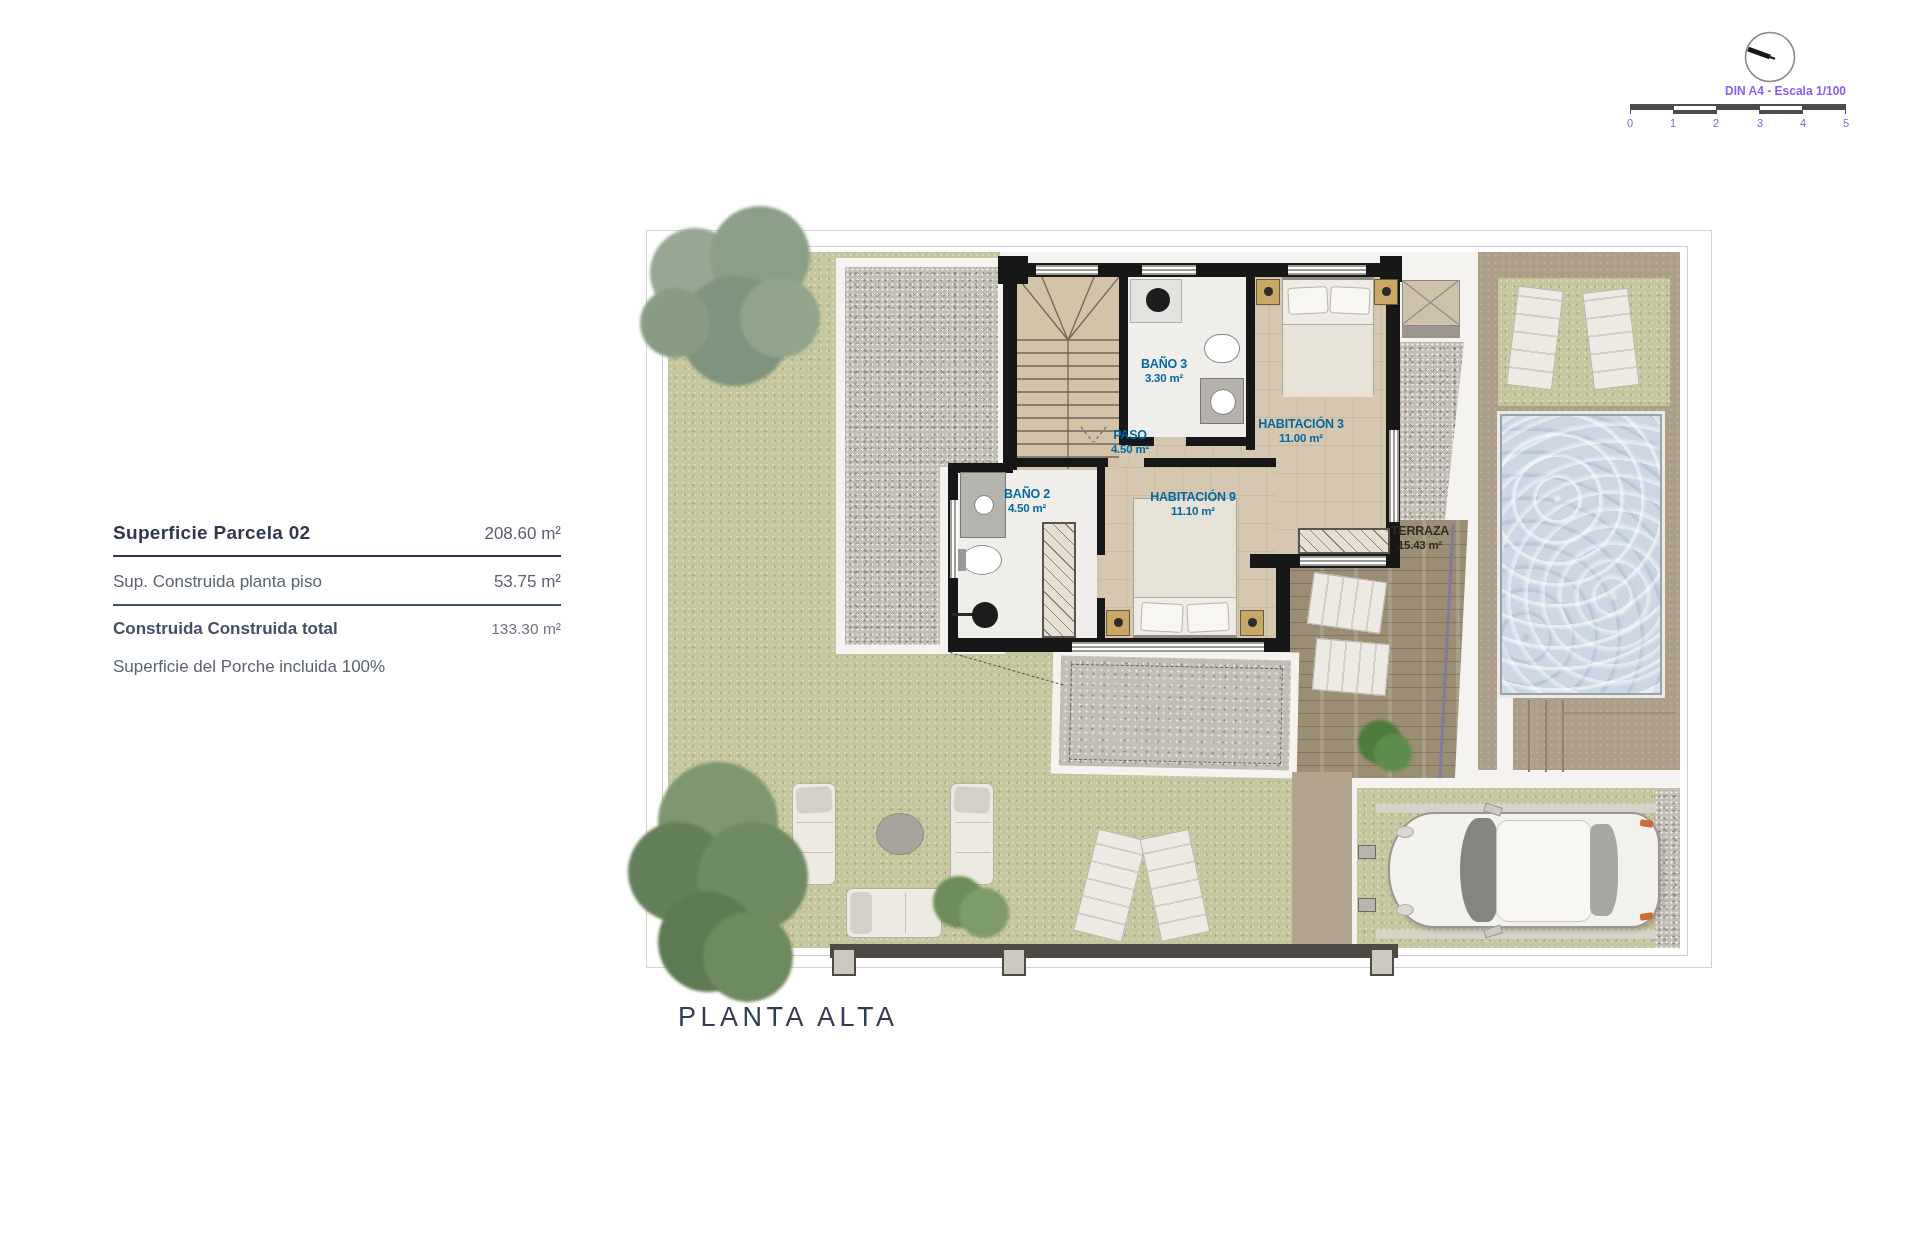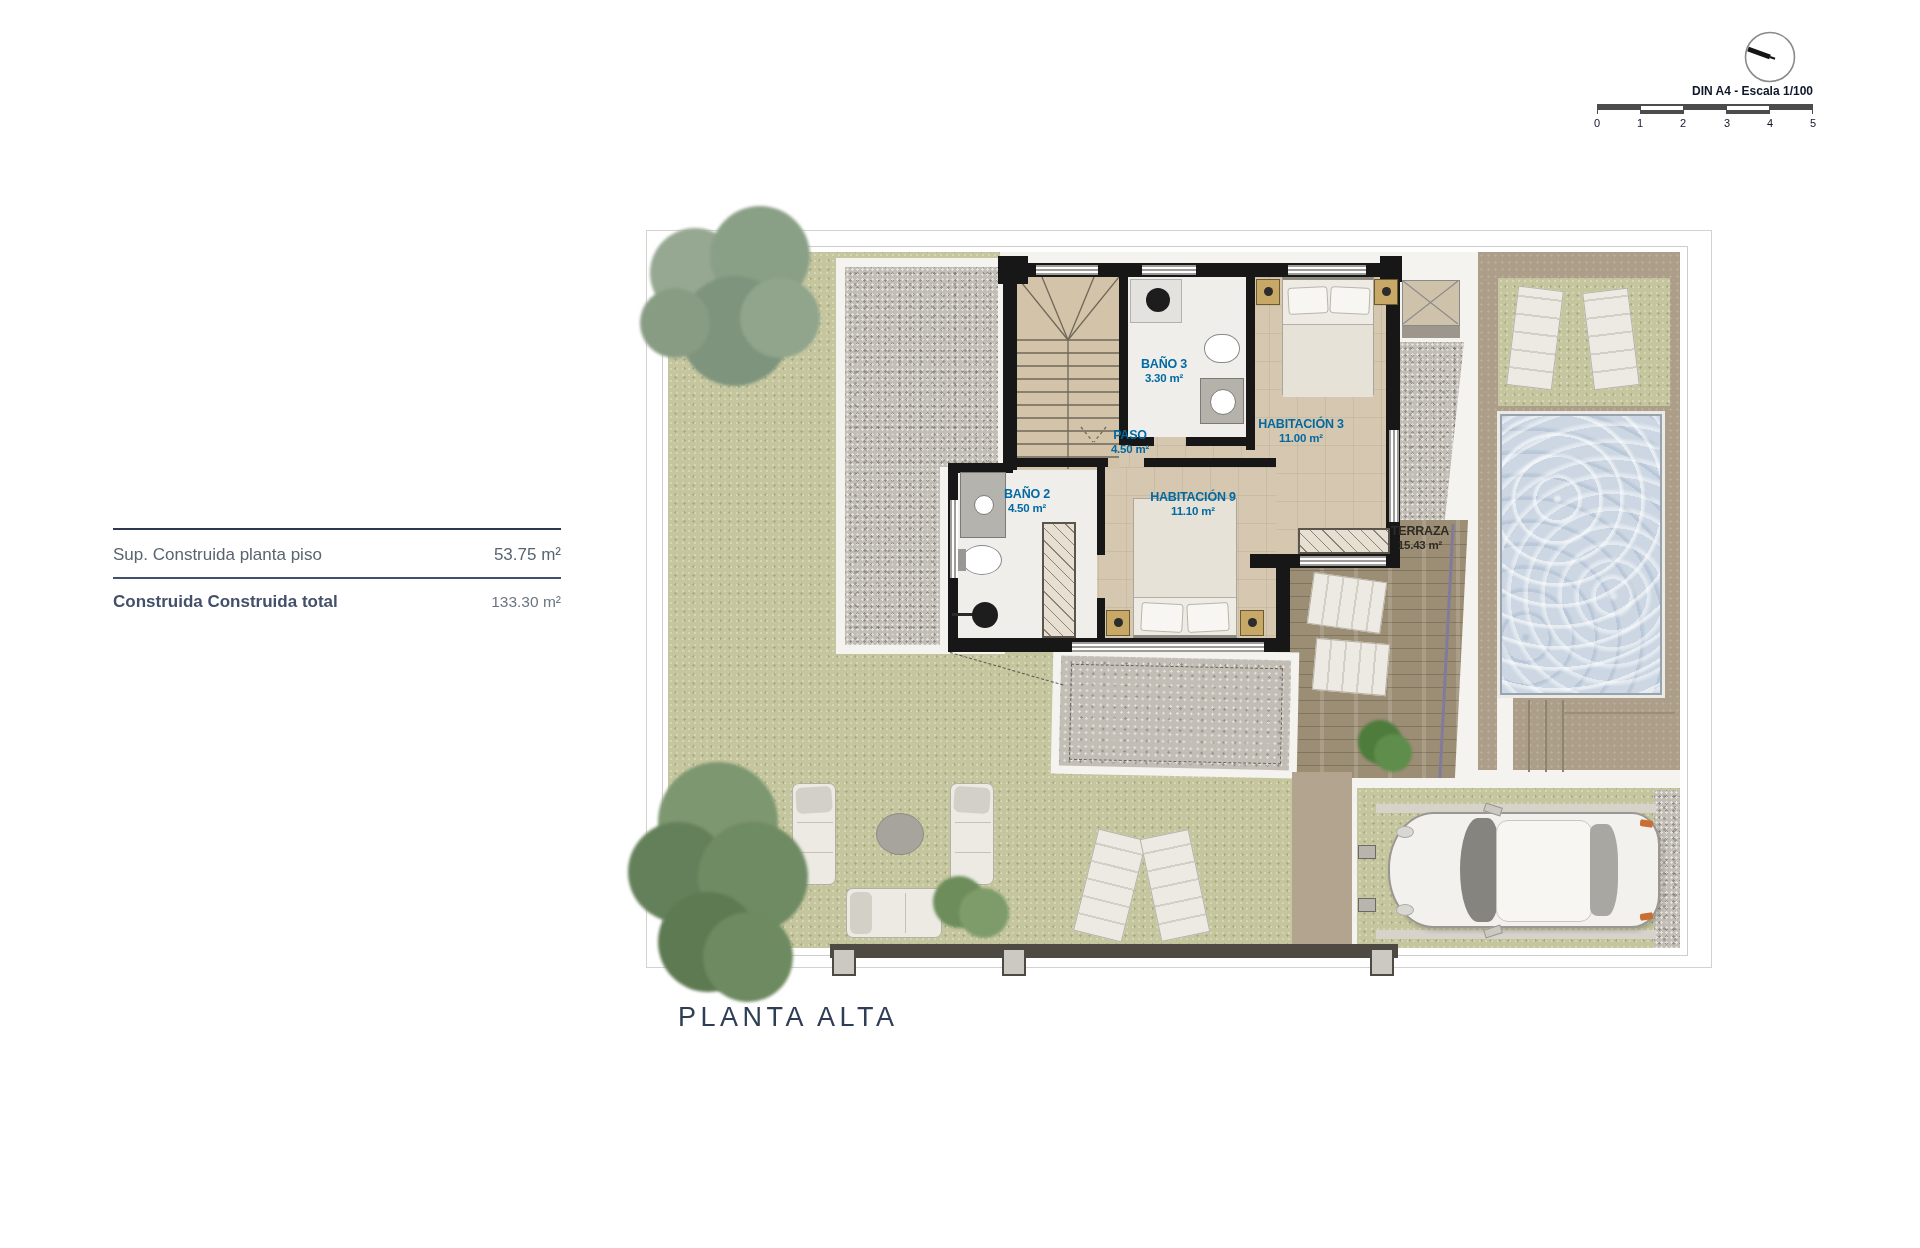--- a/index.html
+++ b/index.html
@@ -58,21 +58,21 @@
   .arow{display:flex;justify-content:space-between;align-items:baseline;}
   .ahead{font:700 19px/26px "Liberation Sans",sans-serif;color:#2c3950;letter-spacing:.3px;}
   .aheadv{font:400 17px/26px "Liberation Sans",sans-serif;color:#55606e;}
   .abody{font:400 17px/22px "Liberation Sans",sans-serif;color:#5a646f;}
   .atotal{font:700 17px/22px "Liberation Sans",sans-serif;color:#43506a;}
   .atotalv{font:400 15.5px/22px "Liberation Sans",sans-serif;color:#6b7580;}
   .hr1{border:0;border-top:2px solid #2c3950;margin:8px 0 14px 0;}
   .hr2{border:0;border-top:2px solid #43506a;margin:11px 0 12px 0;}
   .plantitle{position:absolute;left:678px;top:1002px;
       font:400 27px/30px "Liberation Sans",sans-serif;color:#2f3e57;letter-spacing:4.5px;}
-  .scalewrap{position:absolute;left:1597px;top:84px;width:216px;color:#0f172a;}
+  .scalewrap{position:absolute;left:1630px;top:84px;width:216px;color:#8b5cf6;}
   .scalelabel{font:700 12px/14px "Liberation Sans",sans-serif;text-align:right;}
   .sbar{position:relative;margin-top:6px;height:8px;border-top:2px solid #4c4c4c;display:flex;}
   .sbar .c{flex:1;border-right:1px solid #4c4c4c;}
   .sbar .c:first-child{border-left:1px solid #4c4c4c;}
   .sbar .c.a{background:linear-gradient(180deg,#4c4c4c 0 55%,transparent 55%);}
   .sbar .c.b{background:linear-gradient(180deg,transparent 0 45%,#4c4c4c 45%);}
   .snums{position:relative;height:14px;margin-top:2px;font:400 11px/14px "Liberation Sans",sans-serif;}
   .snums span{position:absolute;transform:translateX(-50%);}
 </style>
 </head>
@@ -100,30 +100,35 @@
       <span style="left:0">0</span>
       <span style="left:43px">1</span>
       <span style="left:86px">2</span>
       <span style="left:130px">3</span>
       <span style="left:173px">4</span>
       <span style="left:216px">5</span>
     </div>
   </div>
 
   <div class="atable">
+    <div class="arow">
+      <span class="ahead">Superficie Parcela 02</span>
+      <span class="aheadv">208.60 m²</span>
+    </div>
     <hr class="hr1">
     <div class="arow">
       <span class="abody">Sup. Construida planta piso</span>
       <span class="abody">53.75 m²</span>
     </div>
     <hr class="hr2">
     <div class="arow">
       <span class="atotal">Construida Construida total</span>
       <span class="atotalv">133.30 m²</span>
     </div>
+    <div class="abody" style="margin-top:16px;">Superficie del Porche incluida 100%</div>
   </div>
 
   <div class="abs" style="left:646px;top:230px;width:1064px;height:736px;border:1px solid #d4d2ce;"></div>
   <div class="abs" style="left:662px;top:246px;width:1024px;height:708px;border:1px solid #cfcdc9;"></div>
 
   <div class="abs grass" style="left:668px;top:252px;width:1012px;height:696px;"></div>
   <div class="abs white" style="left:1000px;top:252px;width:480px;height:13px;"></div>
   <div class="abs deck" style="left:1478px;top:252px;width:202px;height:518px;"></div>
   <div class="abs white" style="left:1352px;top:770px;width:328px;height:18px;"></div>
 

